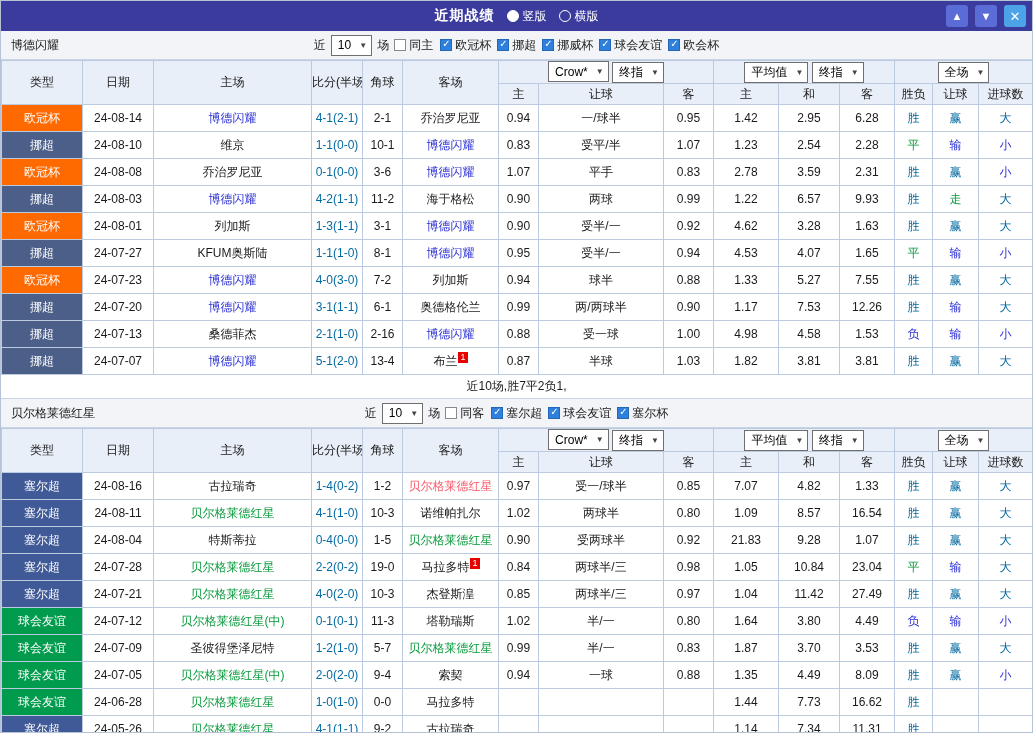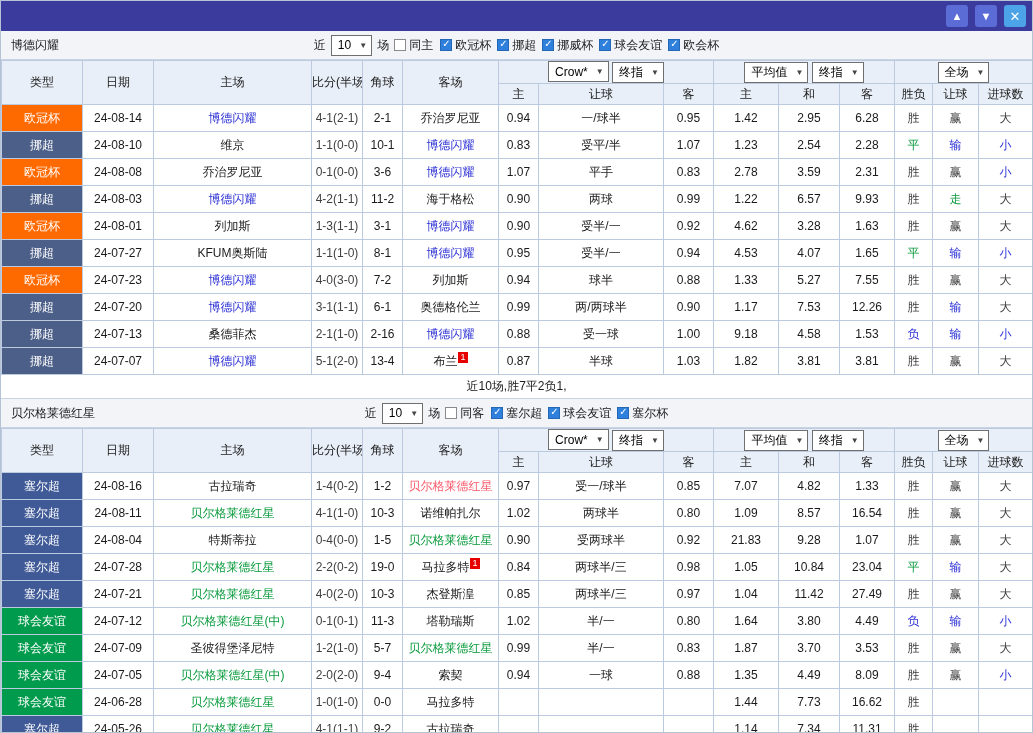--- a/index.html
+++ b/index.html
@@ -25,34 +25,45 @@
   .box{width:12px;height:12px;border:1px solid #8a8a8a;background:#fff;display:inline-block;position:relative;flex:none;box-sizing:border-box;}
   .box.checked{background:#2f80dd;border-color:#2467b5;}
   .box.checked::after{content:"\2713";position:absolute;left:1px;top:-2px;font-size:10px;color:#fff;}
   table.results{width:1031px;border-collapse:collapse;table-layout:fixed;}
   .results th,.results td{border:1px solid #bccadf;text-align:center;white-space:nowrap;overflow:hidden;padding:0;font-size:12px;}
   .results thead th,.results thead td{background:#e9eff8;font-weight:normal;color:#1a1a1a;}
   .results thead tr.selrow td{height:22px;}
   .results thead tr.lblrow th{height:20px;}
   .results tbody td{height:26px;background:#fff;}
   td.type{color:#fff;}
-  .c-red{color:#404040;}
+  .c-red{color:#0369a1;}
   .c-blue{color:#2b2fd4;}
   .c-green{color:#0a9b3d;}
   .c-pink{color:#f95a6b;}
   sup.redbox{display:inline-block;background:#e60000;color:#fff;font-size:9px;line-height:11px;padding:0 2px;margin-left:1px;vertical-align:super;}
   .summary{height:23px;display:flex;align-items:center;justify-content:center;gap:10px;border-bottom:1px solid #c9d4e4;background:#fff;}
   .summary .stats{color:#e01f1f;}
 </style>
 </head>
 <body>
 
 <div class="app">
 
   <div class="titlebar" style="background: rgb(59, 59, 158);">
+    <div class="titlebar-center">
+      <span class="title">近期战绩</span>
+      <label class="radio-opt">
+        <span class="radio selected"></span>
+        <span>竖版</span>
+      </label>
+      <label class="radio-opt">
+        <span class="radio"></span>
+        <span>横版</span>
+      </label>
+    </div>
     <div class="tb-buttons">
       <button class="tb-btn nav" style="background: rgb(92, 108, 214);">
           <span>▲</span>
         </button>
       <button class="tb-btn nav" style="background: rgb(92, 108, 214);">
           <span>▼</span>
         </button>
       <button class="tb-btn close" style="background: rgb(77, 163, 232);">
           <span>✕</span>
         </button>
@@ -302,21 +313,21 @@
           <tr>
             <td class="type" style="background: rgb(76, 95, 136);">挪超</td>
             <td>24-07-13</td>
             <td>桑德菲杰</td>
             <td class="c-red">2-1(1-0)</td>
             <td>2-16</td>
             <td class="c-blue">博德闪耀</td>
             <td>0.88</td>
             <td>受一球</td>
             <td>1.00</td>
-            <td>9.18</td>
+            <td>4.98</td>
             <td>4.58</td>
             <td>1.53</td>
             <td class="c-blue">负</td>
             <td class="c-blue">输</td>
             <td class="c-blue">小</td>
           </tr>
           <tr>
             <td class="type" style="background: rgb(76, 95, 136);">挪超</td>
             <td>24-07-07</td>
             <td class="c-blue">博德闪耀</td>

